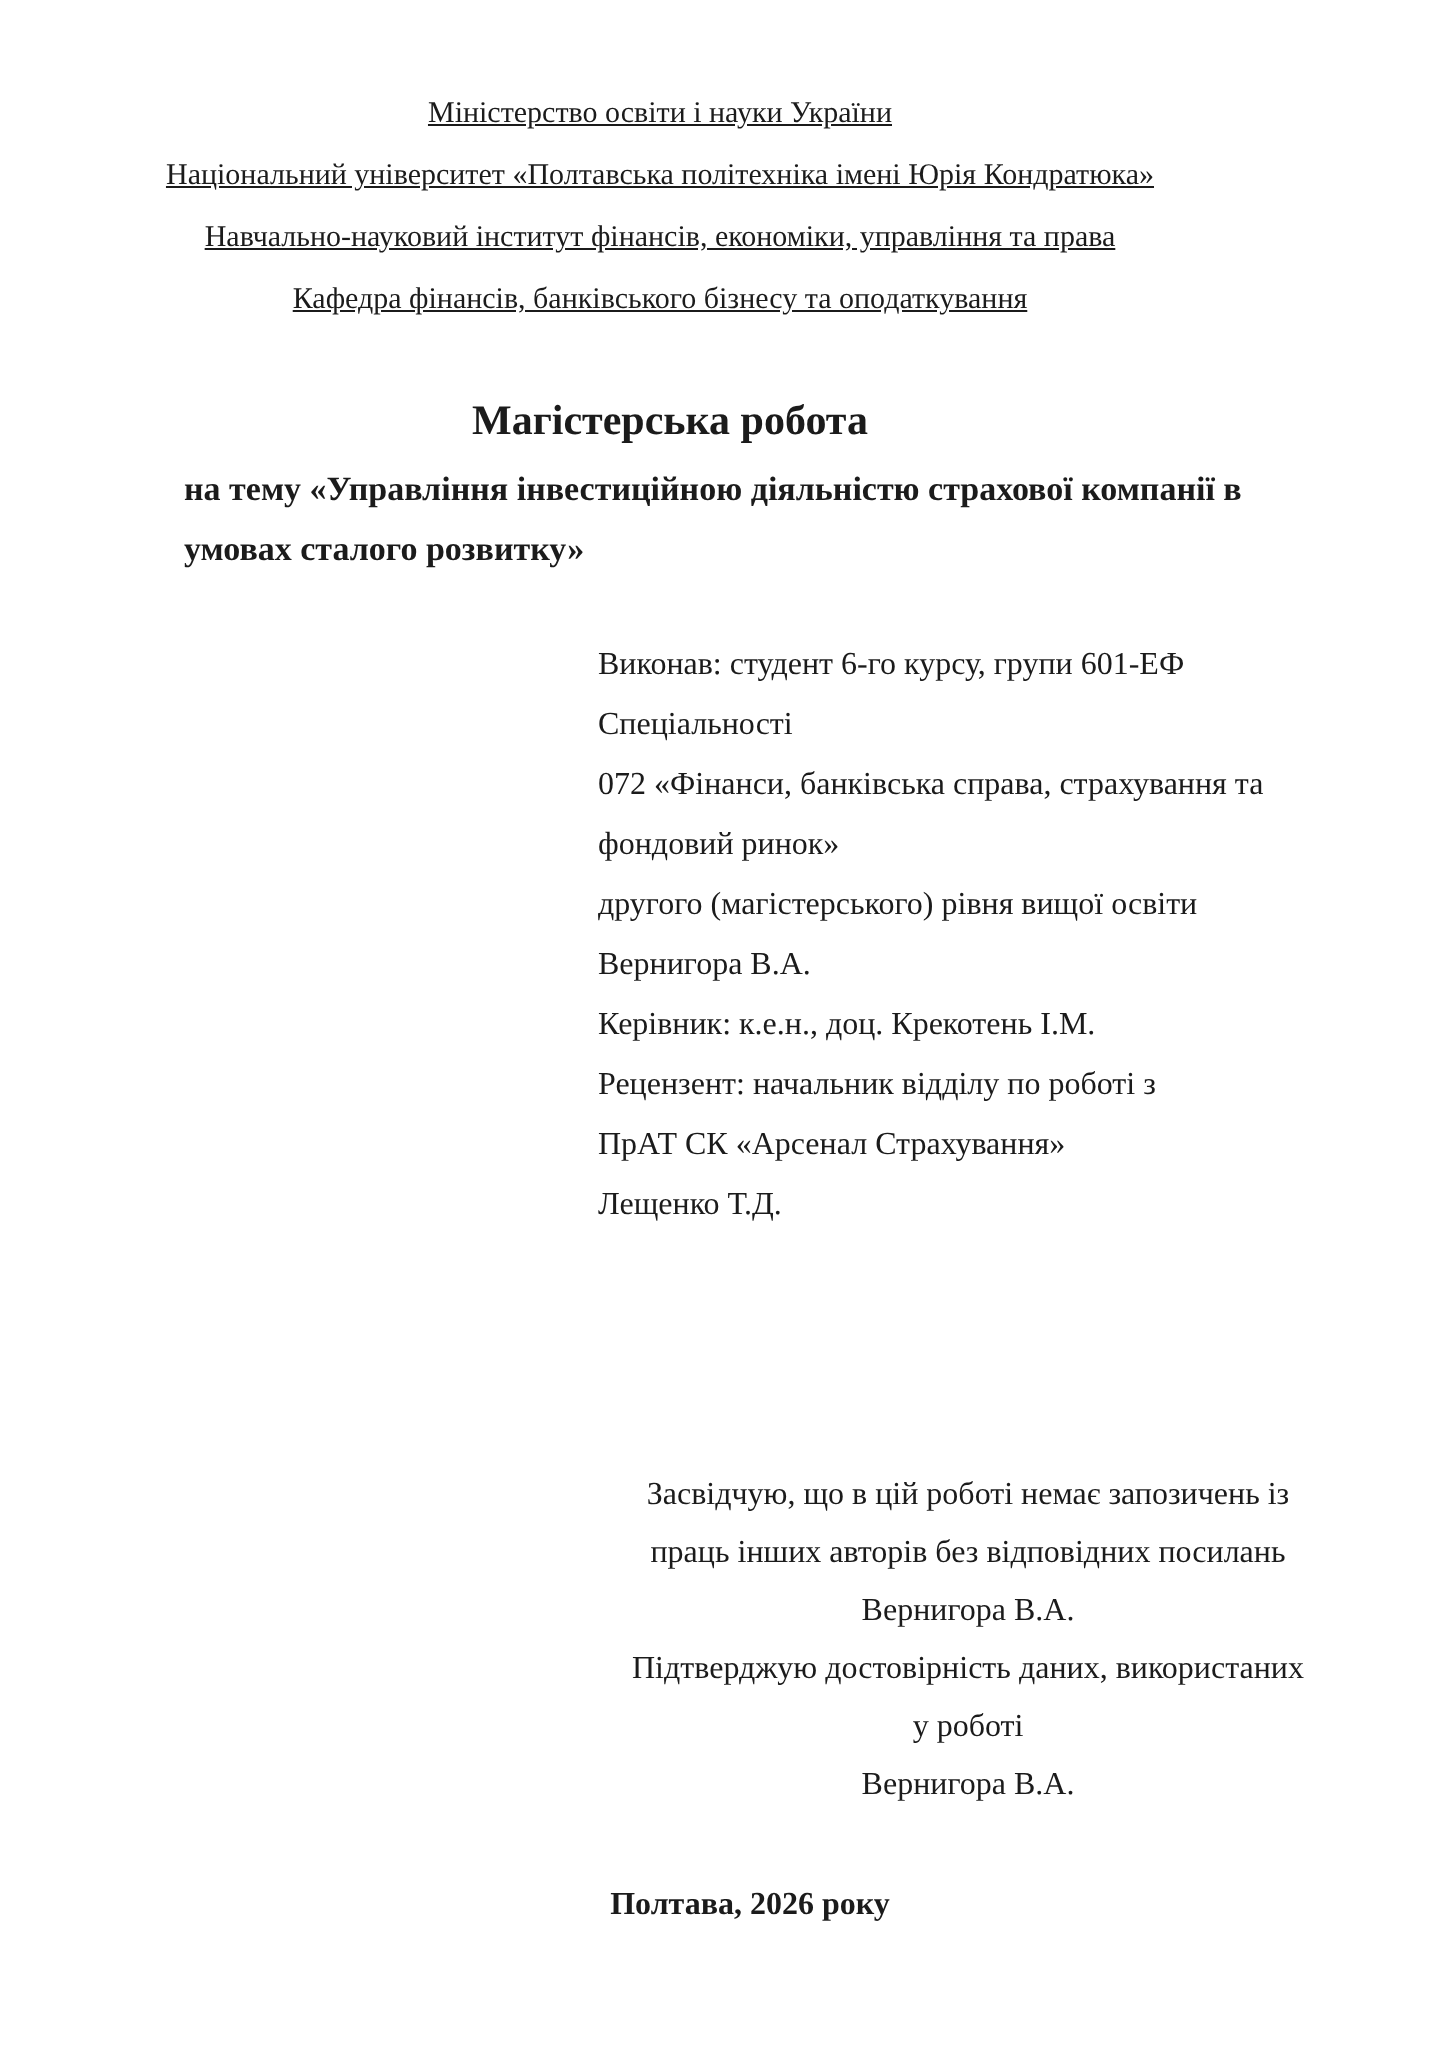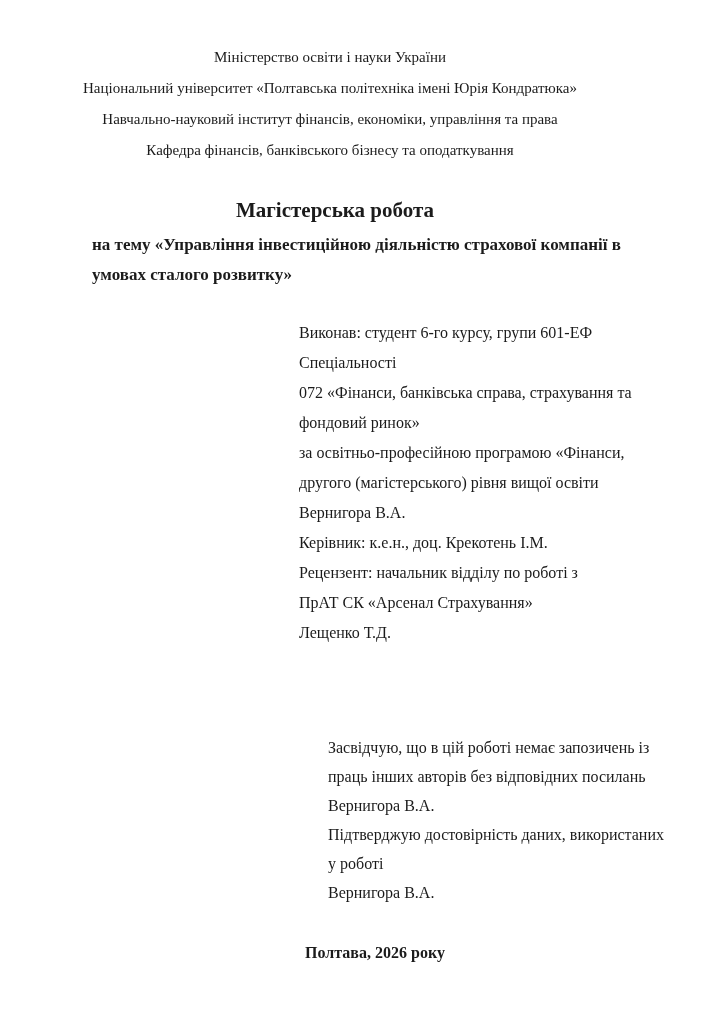--- a/index.html
+++ b/index.html
@@ -19,20 +19,21 @@
   .abs { position: absolute; }
 
   .header-block {
     left: 62px;
     top: 42px;
     width: 536px;
     text-align: center;
     font-size: 15px;
     line-height: 31px;
     white-space: nowrap;
+    text-decoration: underline;
   }
 
   .title-block {
     left: 62px;
     top: 193px;
     width: 546px;
     text-align: center;
     font-size: 21px;
     font-weight: bold;
     line-height: 35px;
@@ -58,23 +59,22 @@
     text-align: left;
     white-space: nowrap;
   }
 
   .declaration-block {
     left: 299px;
     top: 733px;
     width: 370px;
     font-size: 16px;
     line-height: 29px;
-    text-align: left;
+    text-align: center;
     white-space: nowrap;
-    margin-left: 29px;
   }
 
   .footer-block {
     left: 92px;
     top: 941px;
     width: 566px;
     text-align: center;
     font-size: 16px;
     line-height: 24px;
     white-space: nowrap;
@@ -100,21 +100,20 @@
   <div class="abs subtitle-block">
     <div>на тему «Управління інвестиційною діяльністю страхової компанії в</div>
     <div>умовах сталого розвитку»</div>
   </div>
 
   <div class="abs details-block">
     <div>Виконав: студент 6-го курсу, групи 601-ЕФ</div>
     <div>Спеціальності</div>
     <div>072 «Фінанси, банківська справа, страхування та</div>
     <div>фондовий ринок»</div>
-    <div>за освітньо-професійною програмою «Фінанси,</div>
     <div>другого (магістерського) рівня вищої освіти</div>
     <div>Вернигора В.А.</div>
     <div>Керівник: к.е.н., доц. Крекотень І.М.</div>
     <div>Рецензент: начальник відділу по роботі з</div>
     <div>ПрАТ СК «Арсенал Страхування»</div>
     <div>Лещенко Т.Д.</div>
   </div>
 
   <div class="abs declaration-block">
     <div>Засвідчую, що в цій роботі немає запозичень із</div>

